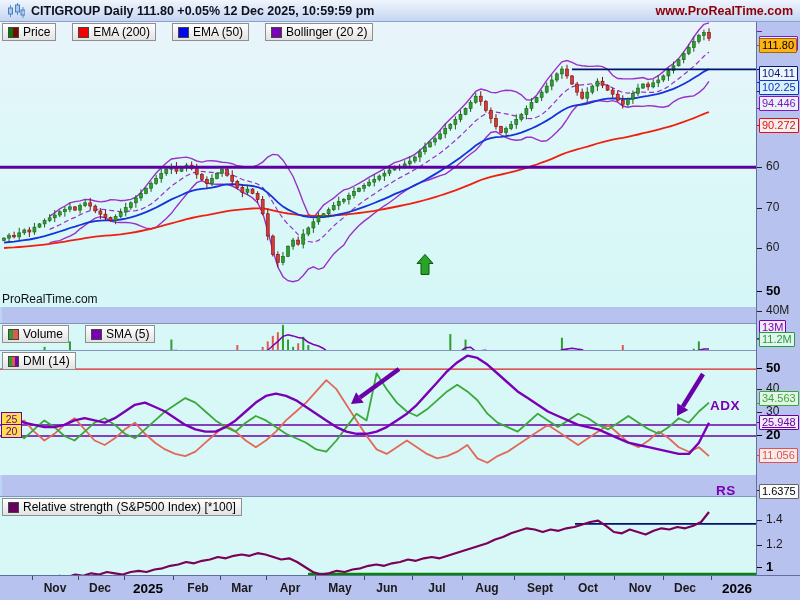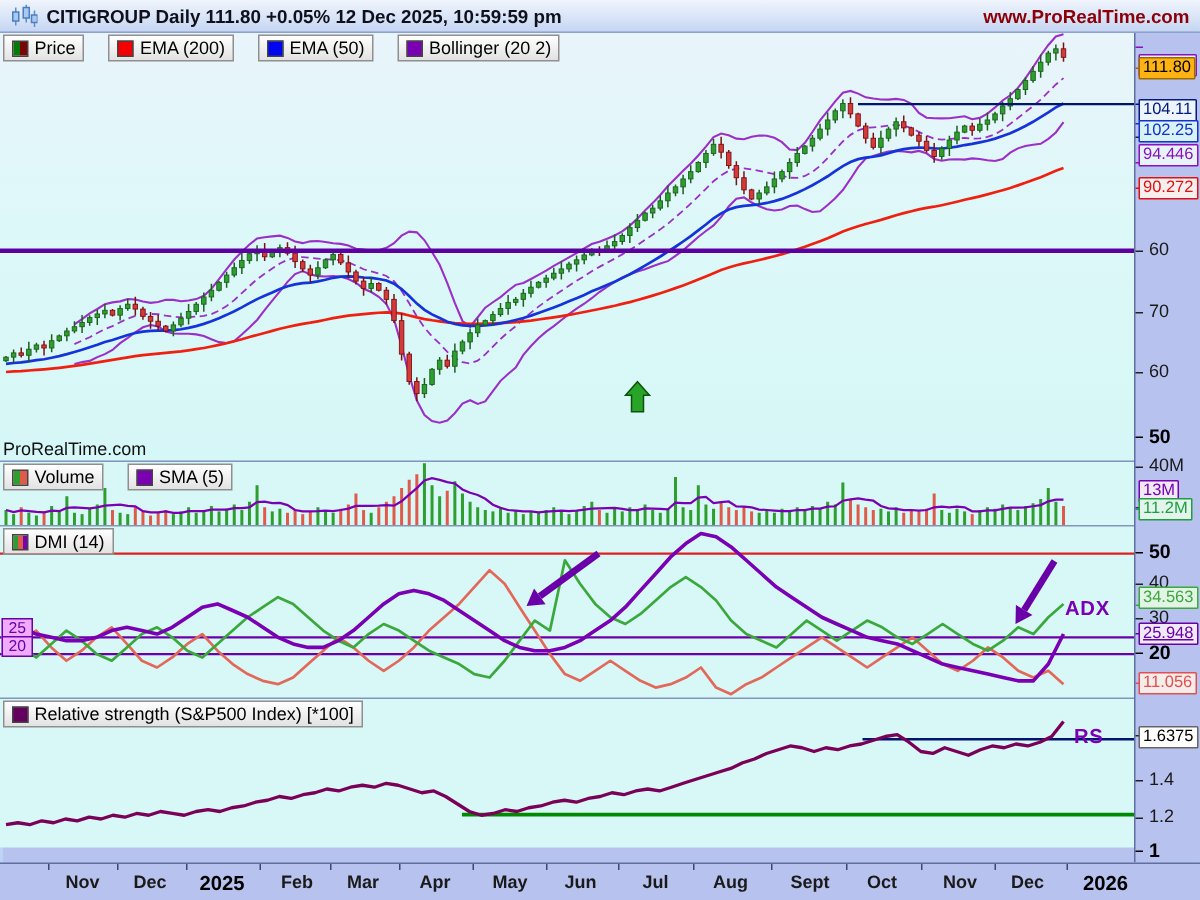--- a/index.html
+++ b/index.html
@@ -37,21 +37,21 @@
   .sma-box{color:#7a00b4;border-color:#7a00b4;background:#efeaf6;}
   .di-plus-box{color:#3aa83a;border-color:#3aa83a;background:#e2f4e6;}
   .adx-box{color:#6a00a8;border-color:#6a00a8;background:#efeaf6;text-decoration:underline;}
   .di-minus-box{color:#e05050;border-color:#e05050;background:#f6ecea;}
   .white-box{color:#000;border-color:#666;background:#fdfdfd;}
   .ytick{position:absolute;left:0;width:5px;height:1px;background:#222;}
   .xlbl{position:absolute;top:5px;transform:translateX(-50%);font-size:12px;font-weight:bold;color:#1a1a1a;white-space:nowrap;}
   .xlbl.year{font-size:13.5px;color:#000;}
   .xtick{position:absolute;top:0;width:1px;height:4px;background:#3a4a6a;}
   .annot{position:absolute;font-weight:bold;color:#7a00b4;font-size:13.5px;z-index:5;letter-spacing:.5px;}
-  .dmi-left{position:absolute;width:19px;height:12px;line-height:12px;border:1px solid #6a00a8;color:#6a00a8;background:#f0abfc;font-size:10.5px;text-align:center;z-index:5;}
+  .dmi-left{position:absolute;width:19px;height:12px;line-height:12px;border:1px solid #6a00a8;color:#6a00a8;background:#fde047;font-size:10.5px;text-align:center;z-index:5;}
   .watermark{position:absolute;left:2px;bottom:1px;font-size:12px;color:#111;z-index:4;}
 </style>
 </head>
 <body>
 
 <div class="screen">
   <div class="header">
     <svg width="18" height="15" viewBox="0 0 18 15">
       <line x1="3.5" y1="2" x2="3.5" y2="14" stroke="#5d8cc8" stroke-width="1"></line>
       <rect x="1.5" y="5" width="4" height="6" fill="#a9c9f0" stroke="#4a7fc0"></rect>
@@ -369,21 +369,21 @@
         <line x1="703.9280575539569" y1="7.662162162162107" x2="703.9280575539569" y2="18.32432432432431" stroke="#1c5e1c" stroke-width="1"></line>
         <rect x="702.4280575539569" y="10.540540540540519" width="3" height="2.8378378378378493" fill="#2e9e2e" stroke="#1c5e1c" stroke-width="0.6"></rect>
         <line x1="709.0000000000001" y1="6.283783783783773" x2="709.0000000000001" y2="19.094594594594625" stroke="#7a1010" stroke-width="1"></line>
         <rect x="707.5000000000001" y="10.540540540540519" width="3" height="5.6756756756756985" fill="#d43a3a" stroke="#7a1010" stroke-width="0.6"></rect>
         <polygon points="425,232.43243243243245 433,241.43243243243245 429,241.43243243243245 429,252.43243243243245 421,252.43243243243245 421,241.43243243243245 417,241.43243243243245" fill="#28a428" stroke="#0b520b" stroke-width="1"></polygon>
         <line x1="0" y1="145.13513513513513" x2="756" y2="145.13513513513513" stroke="#5c00a0" stroke-width="3"></line>
         <line x1="572" y1="47.39189189189188" x2="756" y2="47.39189189189188" stroke="#00156e" stroke-width="1.6"></line>
       </svg>
     </div>
 
-  <div class="panel bt" id="panel-volume" style="top:307px;height:43px;">
+  <div class="panel bt" id="panel-volume" style="top:323px;height:43px;">
     <div class="legend" id="legend-volume">
         <div class="chip">
           <span class="sw sw-volume"></span>
           <span>Volume</span>
         </div>
         <div class="chip">
           <span class="sw sw-sma"></span>
           <span>SMA (5)</span>
         </div>
       </div>
@@ -550,21 +550,21 @@
           <line x1="399" y1="18" x2="359.8880828323802" y2="46.519106268056134" stroke="#6a00a8" stroke-width="4.5"></line>
           <polygon points="351,53 356.0584638089588,41.26705732164968 363.7177018558016,51.77115521446259" fill="#6a00a8"></polygon>
         </g>
         <g>
           <line x1="703" y1="23" x2="682.7899007607792" y2="55.64708338643352" stroke="#6a00a8" stroke-width="4.5"></line>
           <polygon points="677,65 677.2631773073082,52.2257783914276 688.3166242142503,59.06838838143944" fill="#6a00a8"></polygon>
         </g>
       </svg>
     </div>
 
-  <div class="panel bt" id="panel-rs" style="top:465px;height:100px;padding-left:12px;">
+  <div class="panel bt" id="panel-rs" style="top:496px;height:100px;padding-left:12px;">
     <div class="legend" id="legend-rs">
         <div class="chip">
           <span class="sw sw-rs"></span>
           <span>Relative strength (S&amp;P500 Index) [*100]</span>
         </div>
       </div>
   <svg width="756" height="100">
         <line x1="308" y1="77" x2="756" y2="77" stroke="#008a00" stroke-width="2.5"></line>
         <line x1="575" y1="26.875000000000007" x2="756" y2="26.875000000000007" stroke="#00156e" stroke-width="1.6"></line>
         <polyline points="4.0,83.8 11.9,82.5 19.8,83.8 27.8,81.2 35.7,82.5 43.6,80.0 51.5,81.2 59.4,78.8 67.4,80.0 75.3,77.5 83.2,78.8 91.1,76.3 99.1,77.5 107.0,75.0 114.9,76.3 122.8,77.5 130.7,75.0 138.7,73.8 146.6,75.0 154.5,72.5 162.4,71.3 170.3,68.8 178.3,67.5 186.2,65.0 194.1,66.3 202.0,63.8 210.0,62.5 217.9,60.0 225.8,61.3 233.7,58.8 241.6,57.5 249.6,58.8 257.5,56.2 265.4,57.5 273.3,60.0 281.2,62.5 289.2,61.3 297.1,65.0 305.0,70.0 312.9,75.0 320.9,77.5 328.8,76.3 336.7,73.8 344.6,75.0 352.5,72.5 360.5,71.3 368.4,68.8 376.3,67.5 384.2,68.8 392.1,66.3 400.1,65.0 408.0,62.5 415.9,63.8 423.8,61.3 431.8,60.0 439.7,61.3 447.6,58.8 455.5,56.2 463.4,53.7 471.4,51.2 479.3,48.7 487.2,46.3 495.1,42.5 503.0,40.0 511.0,36.3 518.9,33.8 526.8,31.3 534.7,32.5 542.7,35.0 550.6,32.5 558.5,33.8 566.4,31.3 574.3,30.0 582.3,27.5 590.2,25.0 598.1,23.7 606.0,28.8 613.9,35.0 621.9,36.3 629.8,32.5 637.7,35.0 645.6,37.5 653.6,33.8 661.5,31.3 669.4,32.5 677.3,30.0 685.2,31.3 693.2,28.8 701.1,25.0 709.0,15.0" fill="none" stroke="#7a0058" stroke-width="2.2" stroke-linejoin="round"></polyline>

